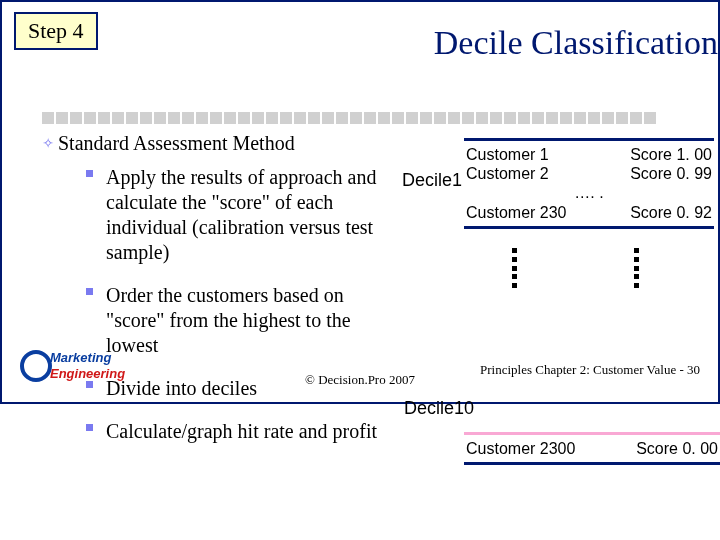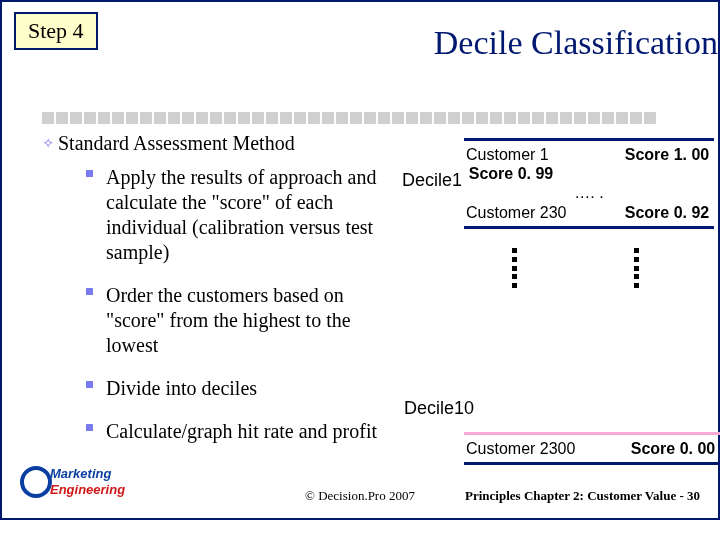--- a/index.html
+++ b/index.html
@@ -8,21 +8,21 @@
     width: 720px;
     height: 540px;
     font-family: "Times New Roman", Times, serif;
     background: #fff;
     color: #000;
     overflow: hidden;
   }
   .slide {
     position: relative;
     width: 720px;
-    height: 520px;
+    height: 404px;
     box-sizing: border-box;
     border: 2px solid #00186f;
   }
   .step-badge {
     position: absolute;
     left: 12px;
     top: 10px;
     border: 2px solid #00186f;
     background: #ffffcc;
     padding: 4px 12px;
@@ -118,21 +118,21 @@
     border-top: 3px solid #00186f;
     border-bottom: 3px solid #00186f;
     padding: 4px 2px;
   }
   .row {
     display: flex;
     font-size: 16px;
     line-height: 1.2;
   }
   .row .c1 { flex: 1; }
-  .row .c2 { width: 90px; text-align: center; font-weight: bold; }
+  .row .c2 { width: 90px; text-align: right; }
   .row.center { justify-content: center; }
   .dots-zone {
     position: absolute;
     left: 62px;
     top: 110px;
     width: 246px;
     height: 50px;
   }
   .vdots {
     position: absolute;
@@ -203,23 +203,22 @@
   .copyright {
     position: absolute;
     left: 0; right: 0;
     bottom: 14px;
     text-align: center;
     font-size: 13px;
   }
   .footer-right {
     position: absolute;
     right: 18px;
-    bottom: 14px;
+    bottom: 24px;
     font-size: 13px;
-    font-weight: bold;
   }
 </style>
 </head>
 <body>
 
 <div class="slide">
 
   <div class="step-badge">Step 4</div>
 
   <div class="title">Decile Classification</div>
@@ -282,20 +281,21 @@
   </div>
 
   <div class="diagram">
     <div class="decile1-label">Decile1</div>
     <div class="decile1-box">
       <div class="row">
         <span class="c1">Customer 1</span>
         <span class="c2">Score 1. 00</span>
       </div>
       <div class="row">
+        <span class="c1">Customer 2</span>
         <span class="c2">Score 0. 99</span>
       </div>
       <div class="row center">
         <span>…. .</span>
       </div>
       <div class="row">
         <span class="c1">Customer 230</span>
         <span class="c2">Score 0. 92</span>
       </div>
     </div>

